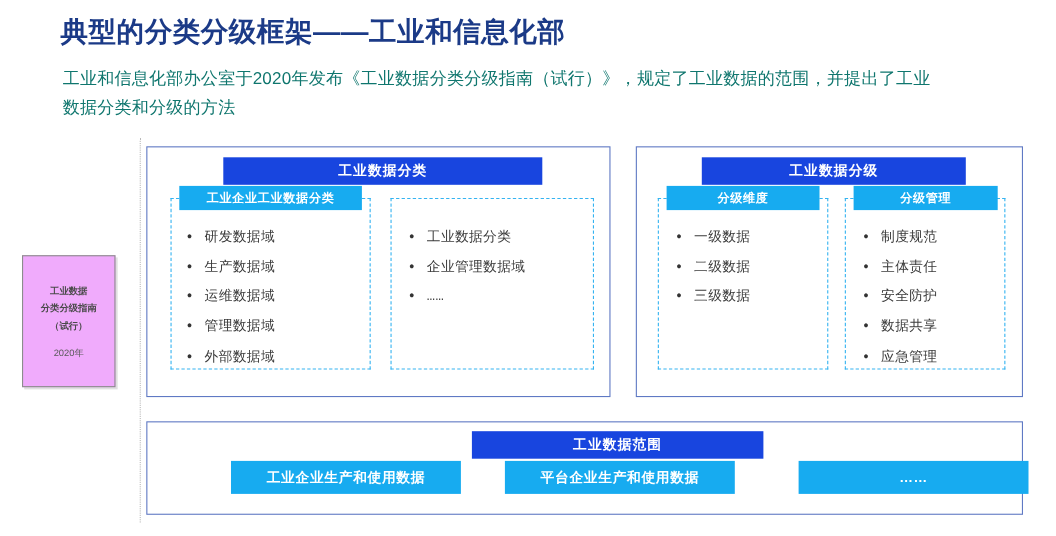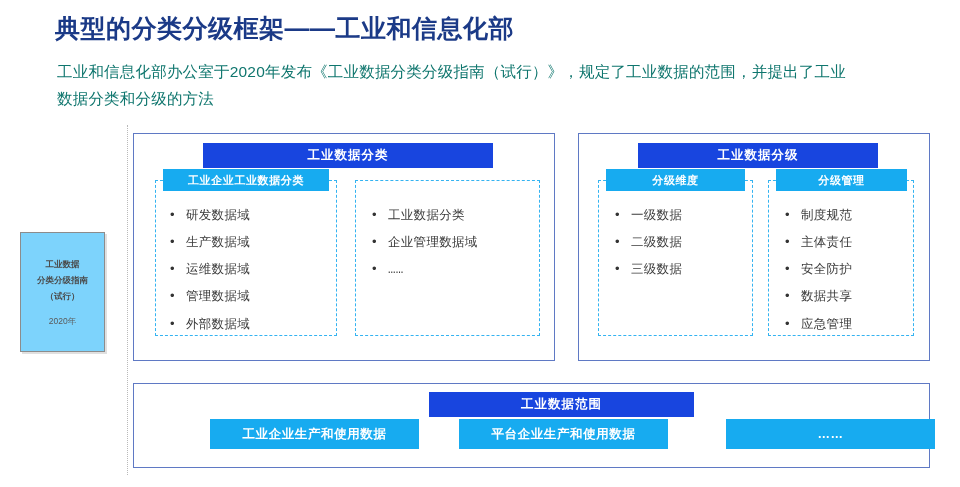--- a/index.html
+++ b/index.html
@@ -22,21 +22,21 @@
   }
   .subtitle{
     position:absolute;left:57px;top:58px;width:800px;
     font-size:15.5px;color:#0f766e;line-height:1.75;
     letter-spacing:.2px;
   }
 
   
   .doc-card{
     position:absolute;left:20px;top:232px;width:85px;height:120px;
-    border:1.5px solid #8c8c8c;background:#7dd3fc;
+    border:1.5px solid #8c8c8c;background:#f0abfc;
     box-shadow:2px 2px 0 rgba(0,0,0,.12);
     box-sizing:border-box;
     display:flex;flex-direction:column;align-items:center;justify-content:center;
   }
   .doc-line{font-size:8.5px;font-weight:bold;color:#4a4a4a;line-height:1.9;text-align:center;}
   .doc-year{font-size:8.5px;color:#5a5a5a;margin-top:12px;text-align:center;}
 
   
   .dotted-rail{
     position:absolute;left:127px;top:125px;width:0;height:350px;

